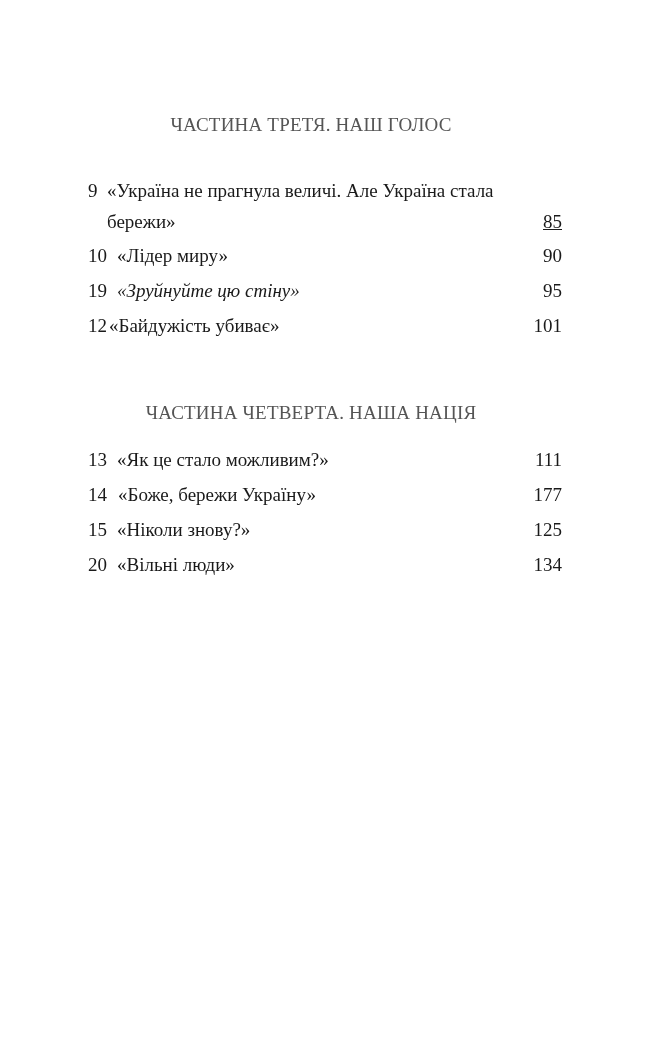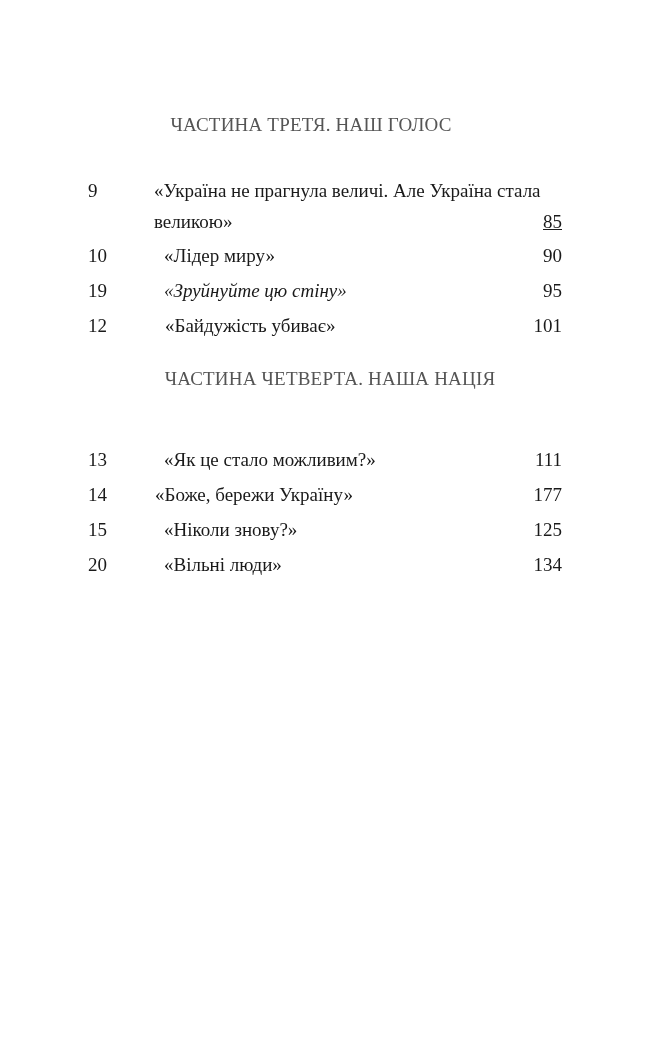--- a/index.html
+++ b/index.html
@@ -2,66 +2,66 @@
 <html><head>
   <meta charset="utf-8">
   <style>
     html, body { margin: 0; padding: 0; background: #ffffff; }
     body { width: 650px; height: 1051px; position: relative; overflow: hidden;
            font-family: "Liberation Serif", "DejaVu Serif", serif; color: #1a1a1a; }
     .part-title { position: absolute; left: 0; width: 622px; text-align: center;
                   font-size: 19px; color: #555555; letter-spacing: 0.2px; }
     .entry { position: absolute; left: 88px; width: 474px; font-size: 19px; line-height: 31px; }
     .num { position: absolute; left: 0; top: 0; }
-    .title { position: absolute; top: 0; white-space: nowrap; margin-left: 47px; }
+    .title { position: absolute; top: 0; white-space: nowrap; }
     .page { position: absolute; right: 0; top: 0; text-align: right; }
   </style>
 </head>
 <body>
 
 <div>
 
   <div class="part-title" style="top:114px;">ЧАСТИНА ТРЕТЯ. НАШ ГОЛОС</div>
 
   <div class="entry" style="top:175px; height:62px;">
     <span class="num">9</span>
     <span class="title" style="left:19px;">«Україна не прагнула величі. Але Україна стала</span>
-    <span class="title" style="left:19px; top:31px;">великою»</span>
+    <span class="title" style="left:19px; top:31px;">бережи»</span>
     <span class="page" style="top:31px;text-decoration:underline;">85</span>
   </div>
 
   <div class="entry" style="top:240px;">
     <span class="num">10</span>
     <span class="title" style="left:29px;">«Лідер миру»</span>
     <span class="page">90</span>
   </div>
 
   <div class="entry" style="top:275px;">
     <span class="num">19</span>
     <span class="title" style="left:29px;font-style:italic;">«Зруйнуйте цю стіну»</span>
     <span class="page">95</span>
   </div>
 
   <div class="entry" style="top:310px;">
     <span class="num">12</span>
-    <span class="title" style="left:30px;">«Байдужість убиває»</span>
+    <span class="title" style="left:21px;">«Байдужість убиває»</span>
     <span class="page">101</span>
   </div>
 
-  <div class="part-title" style="top:368px;padding-left:19px;">ЧАСТИНА ЧЕТВЕРТА. НАША НАЦІЯ</div>
+  <div class="part-title" style="top:402px;">ЧАСТИНА ЧЕТВЕРТА. НАША НАЦІЯ</div>
 
   <div class="entry" style="top:444px;">
     <span class="num">13</span>
     <span class="title" style="left:29px;">«Як це стало можливим?»</span>
     <span class="page">111</span>
   </div>
 
   <div class="entry" style="top:479px;">
     <span class="num">14</span>
-    <span class="title" style="left:20px;">«Боже, бережи Україну»</span>
+    <span class="title" style="left:30px;">«Боже, бережи Україну»</span>
     <span class="page">177</span>
   </div>
 
   <div class="entry" style="top:514px;">
     <span class="num">15</span>
     <span class="title" style="left:29px;">«Ніколи знову?»</span>
     <span class="page">125</span>
   </div>
 
   <div class="entry" style="top:549px;">

